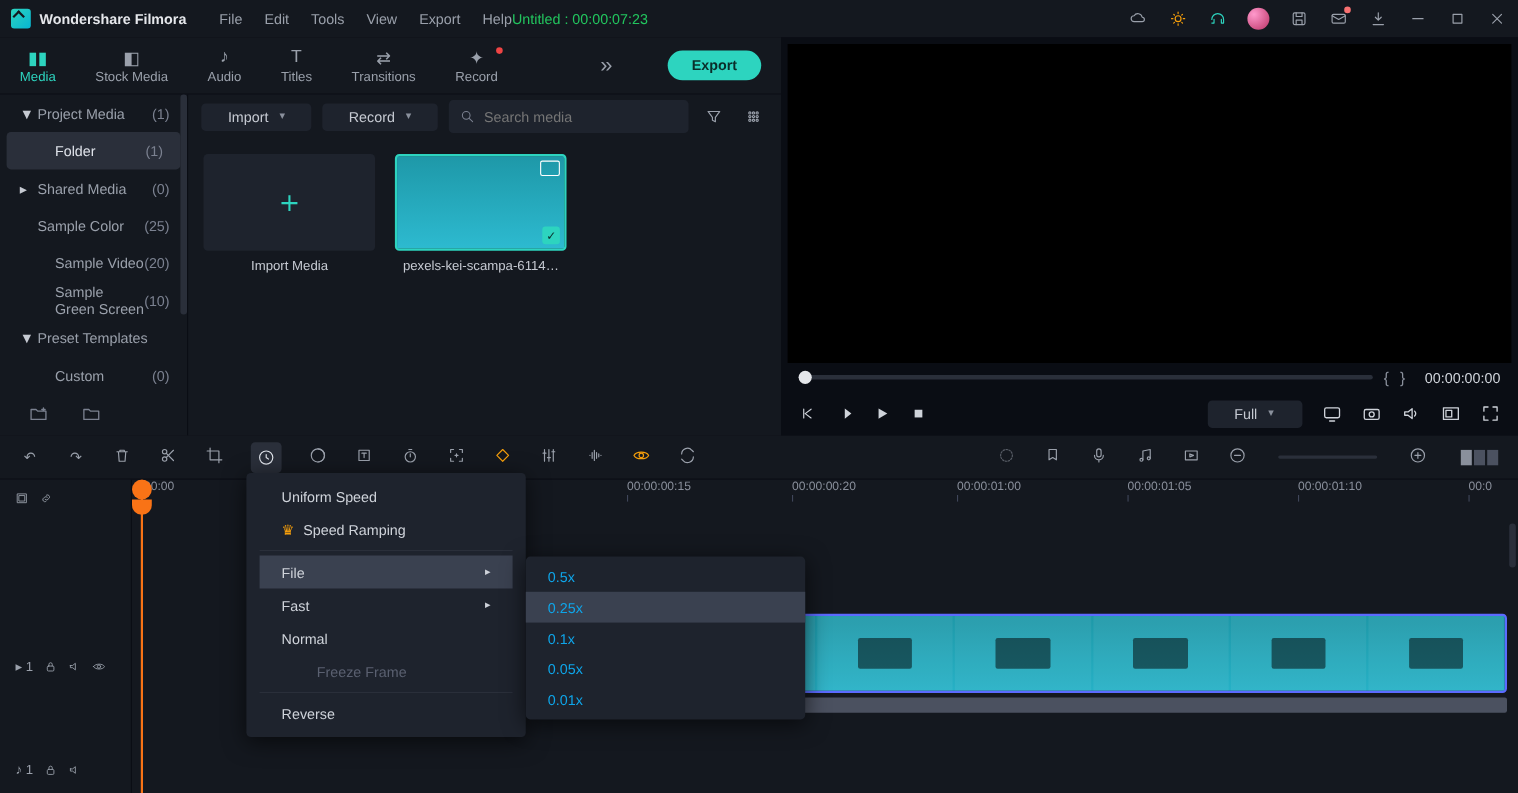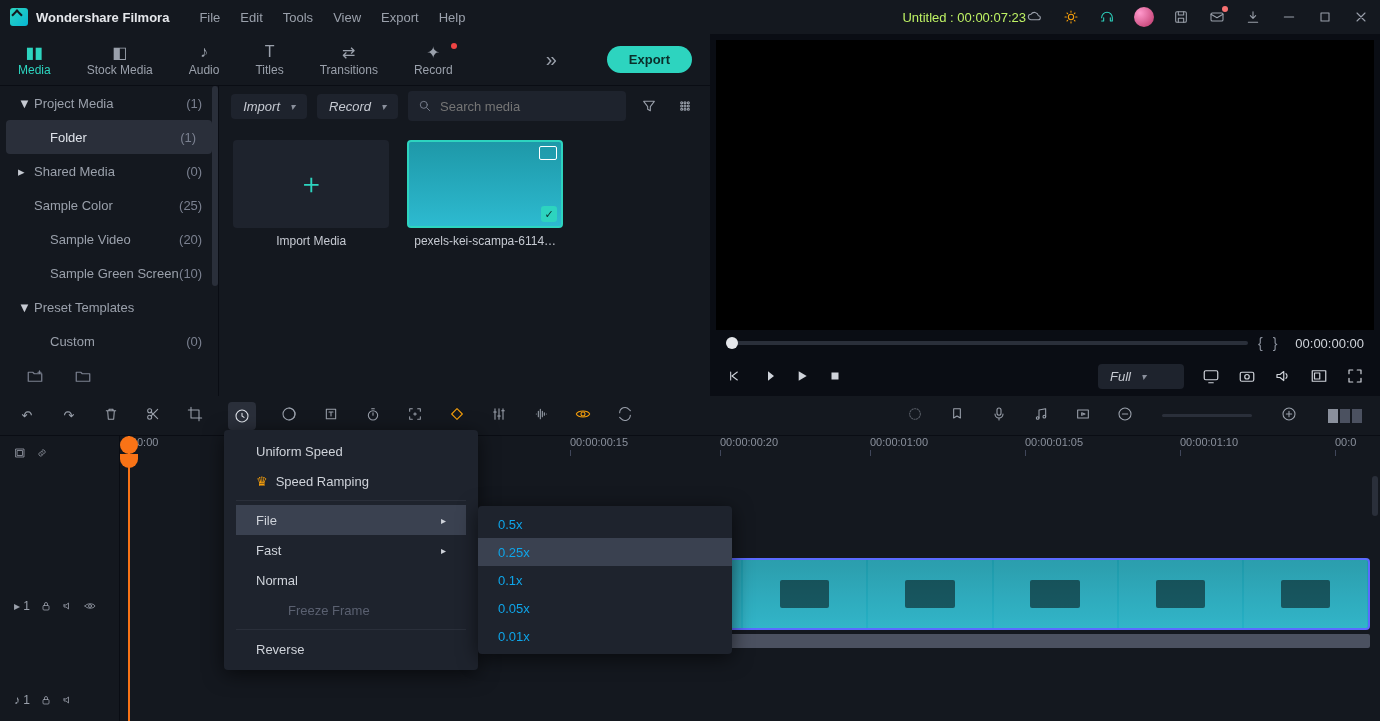--- a/index.html
+++ b/index.html
@@ -3,21 +3,21 @@
 <meta charset="utf-8">
 <style>
 * { margin:0; padding:0; box-sizing:border-box; font-family: -apple-system, "Segoe UI", Arial, sans-serif; }
 body { background:#0a0d14; color:#c6cad2; font-size:13px; width:1380px; height:721px; overflow:hidden; }
 .titlebar { height:34px; background:#14181f; display:flex; align-items:center; padding:0 10px; }
 .titlebar .logo { width:18px; height:18px; background:linear-gradient(135deg,#2dd4bf,#06b6d4); border-radius:3px; margin-right:8px; position:relative; }
 .titlebar .logo::after{content:"";position:absolute;top:3px;left:3px;width:6px;height:6px;border:2px solid #14181f;border-right:none;border-bottom:none;transform:rotate(45deg);}
 .titlebar .appname { font-weight:600; color:#e5e7eb; margin-right:30px; }
 .titlebar .menu { display:flex; gap:20px; color:#9aa0ab; }
 .titlebar .menu span { cursor:pointer; }
-.titlebar .center { flex:1; text-align:right; color:#bef264; }
+.titlebar .center { flex:1; text-align:left; color:#22c55e; }
 .titlebar .right { display:flex; gap:18px; align-items:center; }
 .titlebar .right .ico { width:18px; height:18px; display:flex; align-items:center; justify-content:center; color:#9aa0ab; cursor:pointer; }
 .titlebar .right .ico svg { width:16px; height:16px; }
 .titlebar .avatar{width:20px;height:20px;border-radius:50%;background:radial-gradient(circle at 30% 30%,#f9c,#b36);}
 .titlebar .bell-dot{position:relative;}
 .titlebar .bell-dot::after{content:"";position:absolute;top:-2px;right:-2px;width:6px;height:6px;background:#f87171;border-radius:50%;}
 
 .top { height:362px; display:flex; }
 .left-panel { width:710px; display:flex; flex-direction:column; background:#14181f; }
 .tabbar { height:52px; display:flex; align-items:center; padding:0 18px; gap:36px; border-bottom:1px solid #0a0d14; }
@@ -38,21 +38,21 @@
 .side-item .tri{width:10px;display:inline-block;color:#c6cad2;}
 .side-item .name{flex:1;margin-left:6px;}
 .side-item .count{color:#7b8190;}
 .side-item.sel{background:#2a2f3a;border-radius:4px;margin:0 6px;padding-left:22px;color:#dfe3ea;}
 .side-item.sel .name{margin-left:22px;}
 .side-bot{position:absolute;bottom:8px;left:0;width:232px;display:flex;gap:30px;padding-left:26px;color:#7b8190;}
 .side-bot svg{width:18px;height:18px;}
 
 .media-area{flex:1;display:flex;flex-direction:column;background:#14181f;border-left:1px solid #0a0d14;}
 .media-tools{height:40px;display:flex;align-items:center;gap:10px;padding:0 12px;position:relative;}
-.sel-btn{background:#1e232d;padding:5px 12px;border-radius:4px;display:flex;align-items:center;gap:10px;cursor:pointer;color:#c6cad2;font-style:italic;}
+.sel-btn{background:#1e232d;padding:5px 24px;border-radius:4px;display:flex;gap:10px;cursor:pointer;color:#c6cad2;}
 .sel-btn .chev{font-size:10px;color:#8a909c;}
 .searchbox{flex:1;background:#1e232d;border-radius:4px;height:30px;display:flex;align-items:center;padding:0 10px;gap:8px;color:#7b8190;}
 .searchbox input{background:none;border:none;outline:none;color:#0ea5e9;flex:1;font-size:13px;}
 .icon-btn{width:26px;height:26px;display:flex;align-items:center;justify-content:center;color:#9aa0ab;cursor:pointer;}
 .grid{padding:14px;display:flex;gap:18px;}
 .media-tile{width:156px;}
 .tile-box{width:156px;height:88px;background:#1e232d;border-radius:4px;display:flex;align-items:center;justify-content:center;position:relative;}
 .tile-box.import .plus{font-size:28px;color:#2dd4bf;font-weight:300;}
 .tile-box.clip{border:2px solid #2dd4bf;background:linear-gradient(#1e98a8,#2dbad0);overflow:hidden;}
 .tile-box.clip .lane{height:2px;background:rgba(255,255,255,.35);width:100%;margin:8px 0;}

